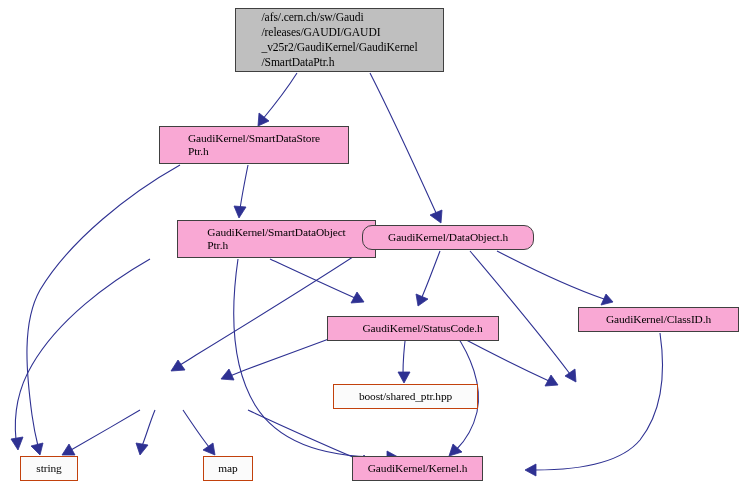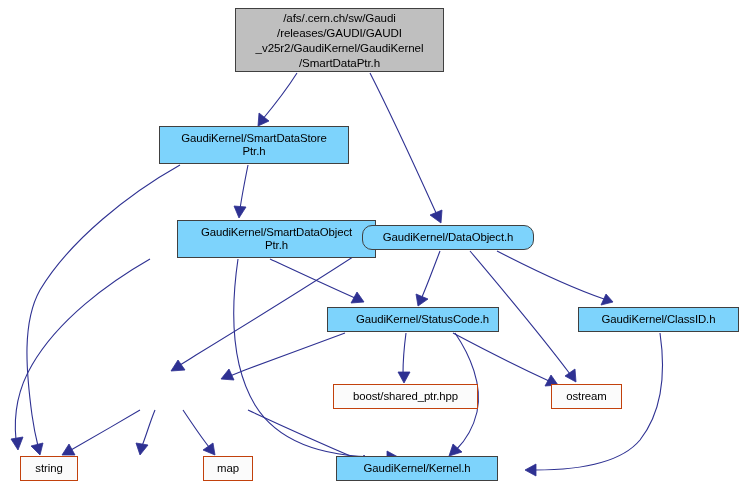--- a/index.html
+++ b/index.html
@@ -30,33 +30,33 @@
     fill: #2e3192;
     stroke: #2e3192;
     stroke-width: 0.8px;
   }
   .node-box {
     position: absolute;
     box-sizing: border-box;
     display: flex;
     align-items: center;
     justify-content: center;
-    text-align: center;
     line-height: 1.12;
     color: #000000;
     background: #ffffff;
     border: 1px solid #808080;
     font-size: 11.4px;
     letter-spacing: -0.1px;
     white-space: pre-line;
     z-index: 5;
+    font-family: Liberation Serif, serif;
   }
   .node-box.internal {
     border: 1.5px solid #404040;
-    background: #7dd3fc;
+    background: #f9a8d4;
   }
   .node-box.root {
     border: 1.5px solid #404040;
     background: #bfbfbf;
     font-size: 11.6px;
     line-height: 1.3;
   }
   .node-box.leaf {
     border: 1px solid #c2410c;
     background: #fbfbfb;
@@ -189,43 +189,40 @@
 
   <div class="node-box internal" style="left:137px; top:220px; width:199px; height:38px;margin-left:40px;">
     <span class="node-label">GaudiKernel/SmartDataObject
 Ptr.h</span>
   </div>
 
   <div class="node-box internal" style="left:362px; top:225px; width:172px; height:25px;border-radius:10px;">
     <span class="node-label">GaudiKernel/DataObject.h</span>
   </div>
 
-  <div class="node-box internal" style="left:327px; top:307px; width:172px; height:25px;padding-left:19px;">
+  <div class="node-box internal" style="left:327px; top:316px; width:172px; height:25px;padding-left:19px;">
     <span class="node-label">GaudiKernel/StatusCode.h</span>
   </div>
 
   <div class="node-box internal" style="left:578px; top:307px; width:161px; height:25px;">
     <span class="node-label">GaudiKernel/ClassID.h</span>
   </div>
 
 
   <div class="node-box leaf" style="left:333px; top:384px; width:145px; height:25px;">
     <span class="node-label">boost/shared_ptr.hpp</span>
   </div>
 
-  <div class="node-box leaf" style="left:551px; top:384px; width:71px; height:25px;">
-    <span class="node-label">ostream</span>
-  </div>
 
   <div class="node-box leaf" style="left:20px; top:456px; width:58px; height:25px;">
     <span class="node-label">string</span>
   </div>
 
 
   <div class="node-box leaf" style="left:203px; top:456px; width:50px; height:25px;">
     <span class="node-label">map</span>
   </div>
 
-  <div class="node-box internal" style="left:336px; top:456px; width:162px; height:25px;">
+  <div class="node-box internal" style="left:352px; top:456px; width:131px; height:25px;">
     <span class="node-label">GaudiKernel/Kernel.h</span>
   </div>
 
 </div>
 
 </body></html>

